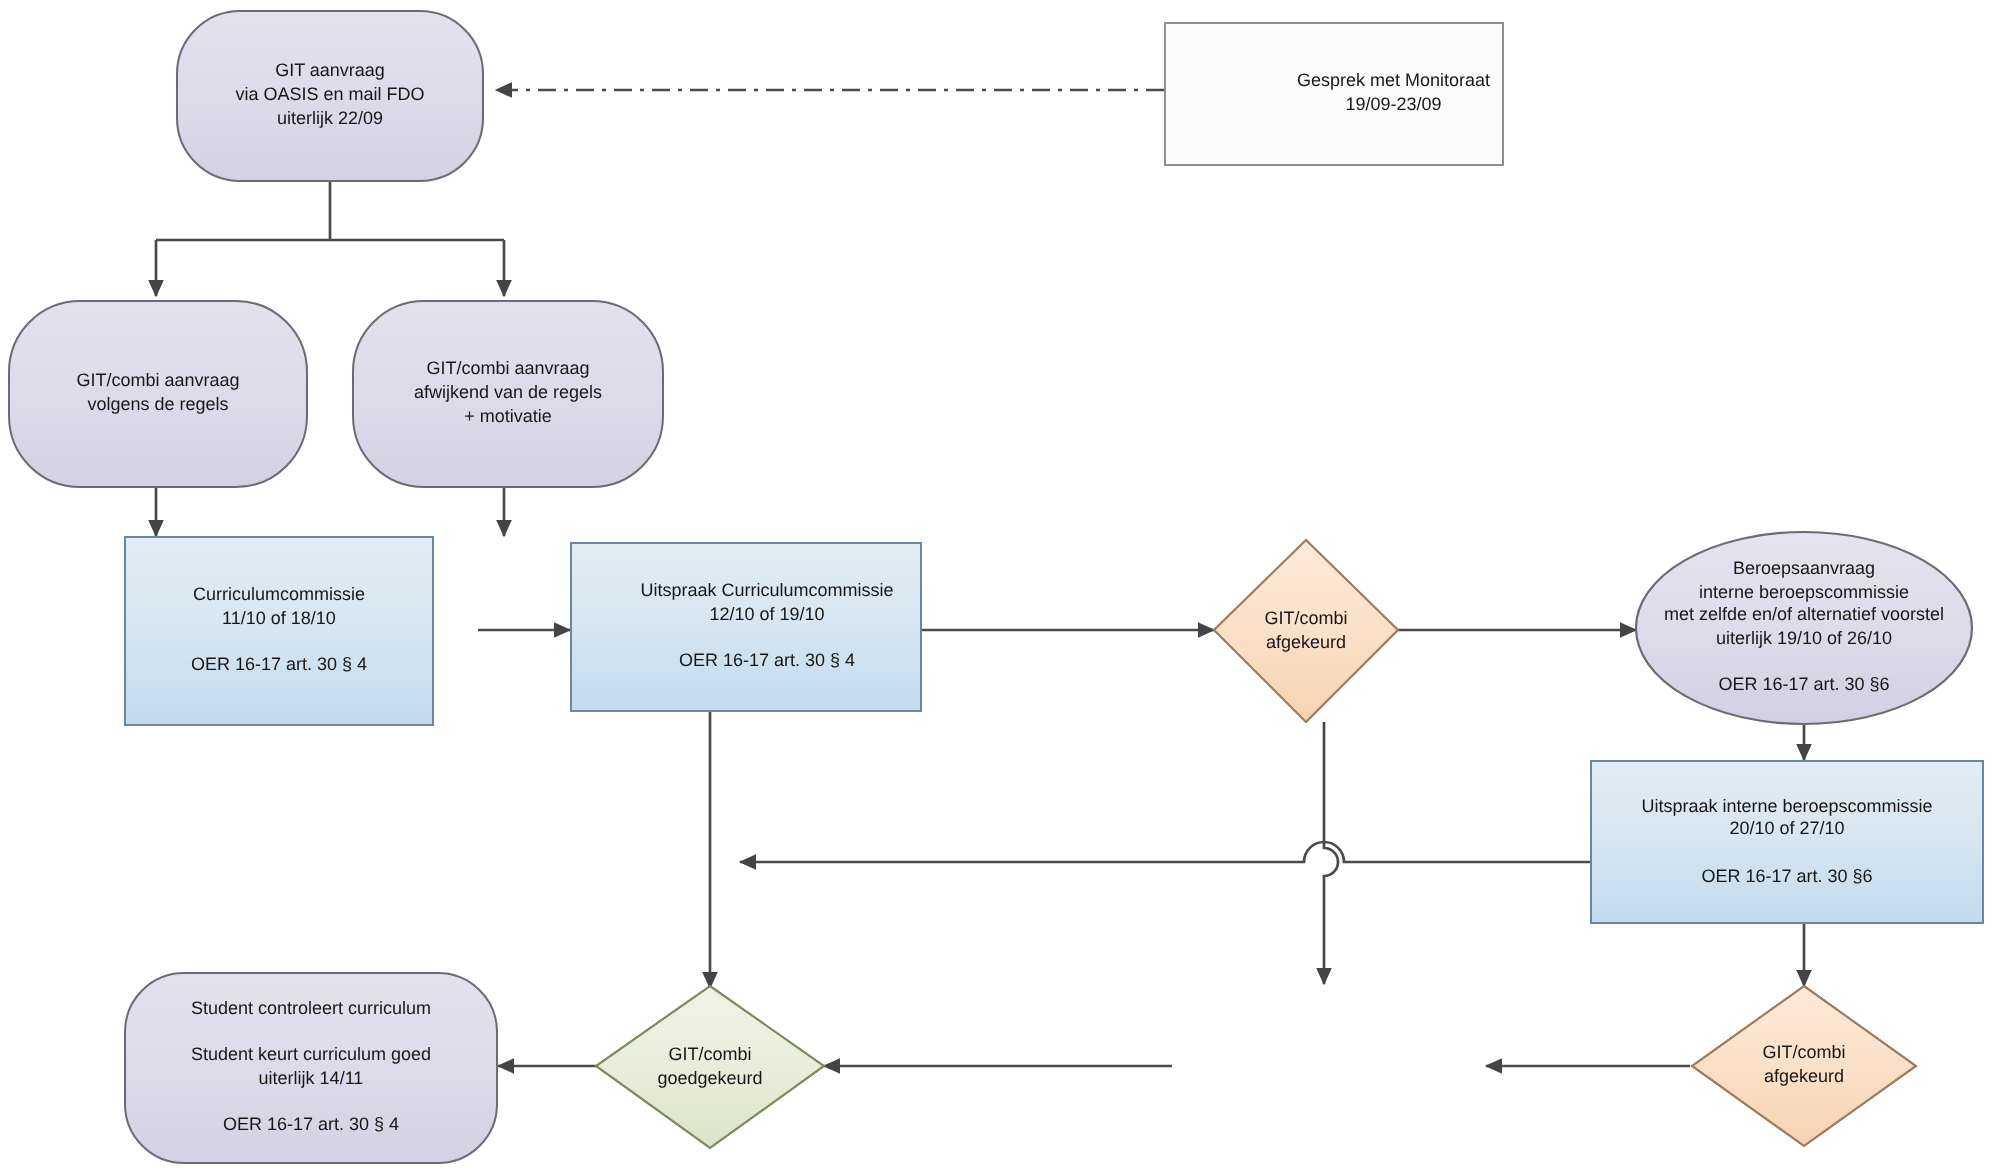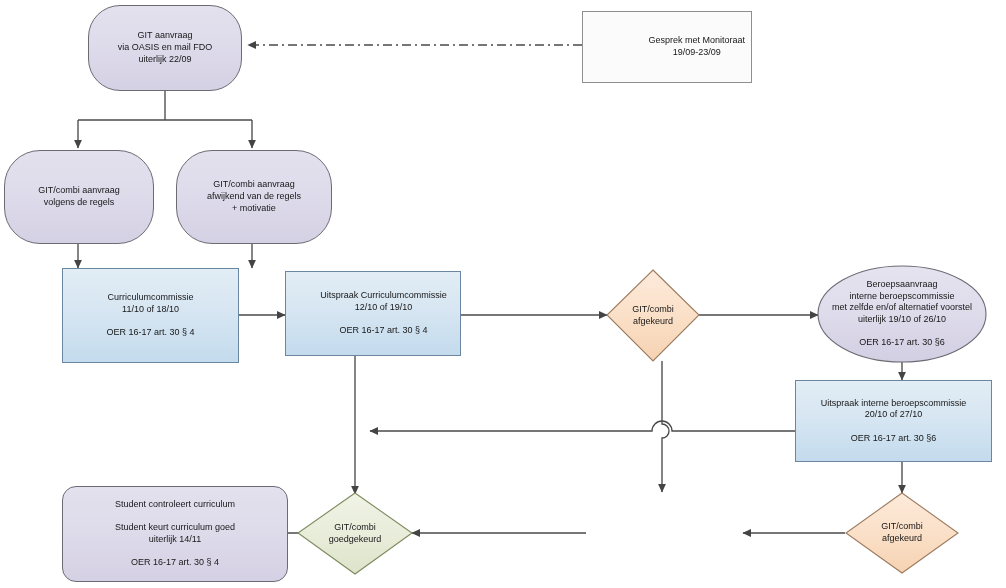--- a/index.html
+++ b/index.html
@@ -124,21 +124,21 @@
     <div class="txt fs9">GIT/combi aanvraag
 volgens de regels</div>
   </div>
 
   <div class="node stadium" style="left:176px;top:150px;width:156px;height:94px;border-radius:36px;">
     <div class="txt fs9">GIT/combi aanvraag
 afwijkend van de regels
 + motivatie</div>
   </div>
 
-  <div class="node rect" style="left:62px;top:268px;width:177px;height:95px;">
+  <div class="node rect" style="left:62px;top:268px;width:155px;height:95px;">
     <div class="txt fs9">Curriculumcommissie
 11/10 of 18/10
 
 OER 16-17 art. 30 § 4</div>
   </div>
 
   <div class="node rect" style="left:285px;top:271px;width:176px;height:85px;padding-left:21px;">
     <div class="txt fs9">Uitspraak Curriculumcommissie
 12/10 of 19/10
 
@@ -170,21 +170,21 @@
     <div class="txt fs9">GIT/combi
 afgekeurd</div>
   </div>
 
 
   <div class="node" style="left:298px;top:493px;width:114px;height:81px;background:transparent;border:none;">
     <div class="txt fs9">GIT/combi
 goedgekeurd</div>
   </div>
 
-  <div class="node stadium" style="left:62px;top:486px;width:226px;height:96px;border-radius:14px;">
+  <div class="node stadium" style="left:62px;top:486px;width:187px;height:96px;border-radius:30px;">
     <div class="txt fs9">Student controleert curriculum
 
 Student keurt curriculum goed
 uiterlijk 14/11
 
 OER 16-17 art. 30 § 4</div>
   </div>
 
 </div>
 

